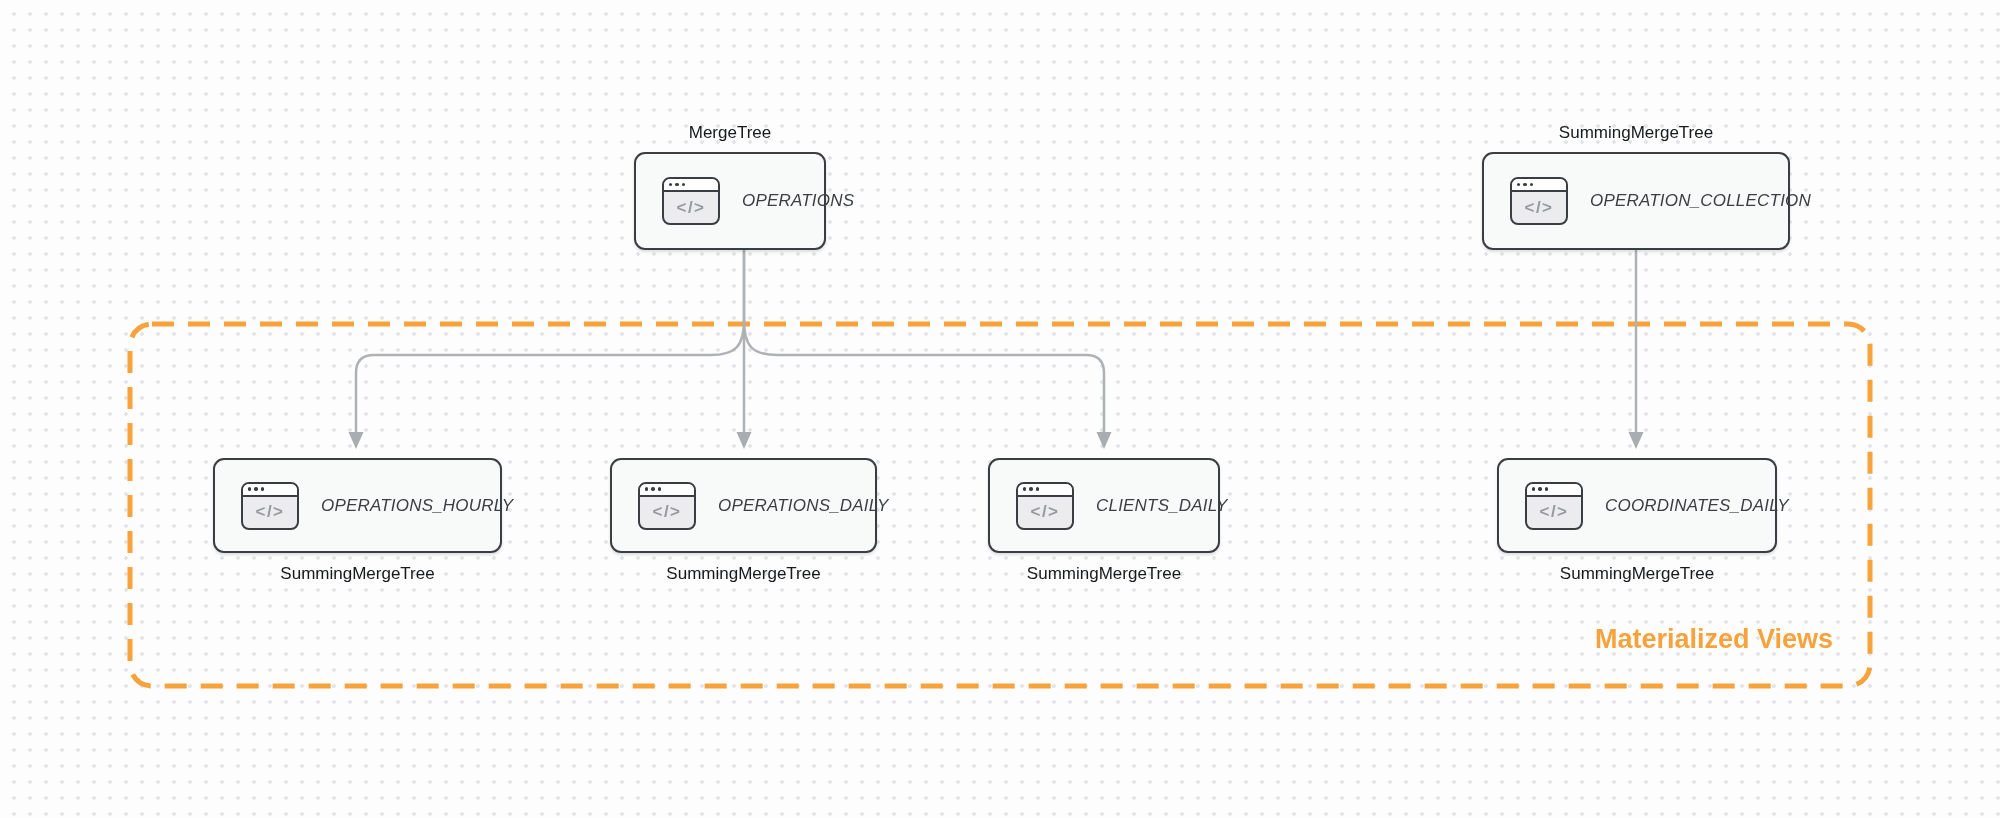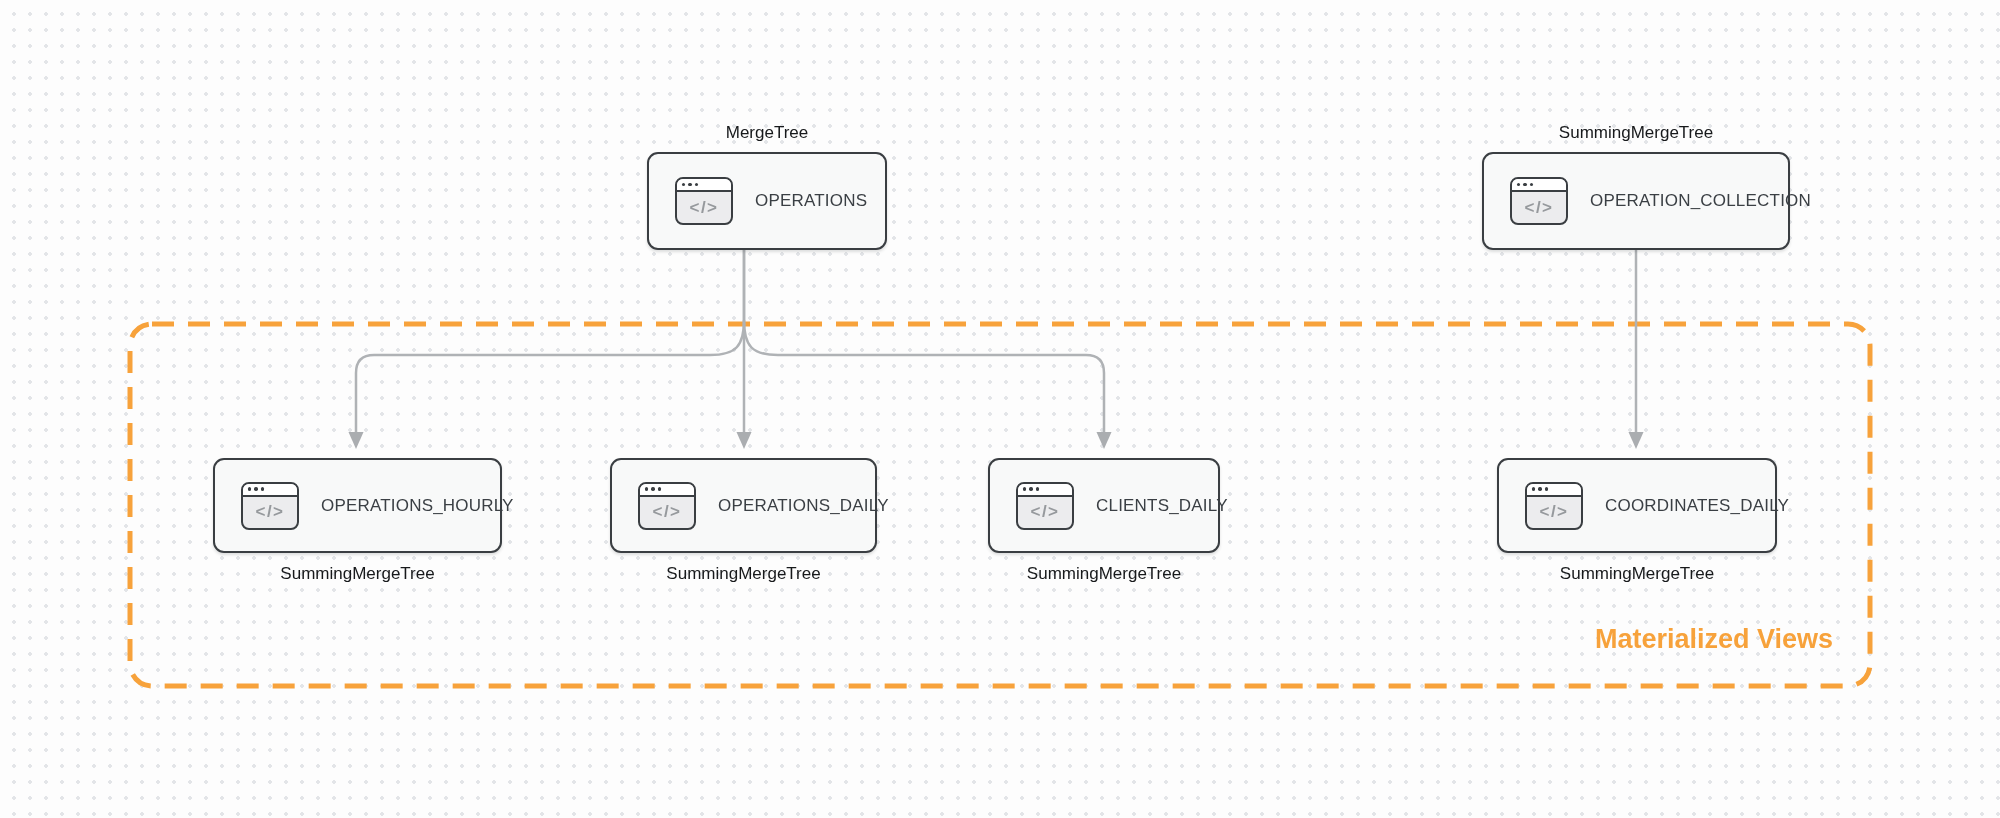--- a/index.html
+++ b/index.html
@@ -22,21 +22,21 @@
     border-radius:11px;
     box-shadow:0 2px 3px rgba(55,60,64,0.16);
   }
   .engine-label{
     position:absolute;left:50%;transform:translateX(-50%);
     white-space:nowrap;font-size:17px;color:#17191b;z-index:2;
   }
   .engine-label.above{bottom:calc(100% + 9px);}
   .engine-label.below{top:calc(100% + 11px);}
   .node-title{
-    font-size:17px;color:#3a3f44;
+    font-size:17px;font-style:italic;color:#3a3f44;
     letter-spacing:0.2px;white-space:nowrap;
   }
   .browser-icon{
     flex:0 0 auto;width:58px;height:48px;box-sizing:border-box;
     border:2.5px solid #3a3e42;border-radius:8px;
     background:#ececee;overflow:hidden;display:flex;flex-direction:column;
   }
   .browser-bar{
     flex:0 0 auto;height:11px;background:#ffffff;
     border-bottom:2px solid #3a3e42;
@@ -64,21 +64,21 @@
     <path d="M1636 250 L1636 432"></path>
   </g>
   <g fill="#aaadb0" stroke="none">
     <polygon points="348.5,432 363.5,432 356,449"></polygon>
     <polygon points="736.5,432 751.5,432 744,449"></polygon>
     <polygon points="1096.5,432 1111.5,432 1104,449"></polygon>
     <polygon points="1628.5,432 1643.5,432 1636,449"></polygon>
   </g>
 </svg>
 
-<div class="node" style="left:647px;top:152px;width:240px;height:98px">
+<div class="node" style="left:634px;top:152px;width:192px;height:98px">
   <div class="engine-label above">MergeTree</div>
   <div class="node-box">
     <span class="browser-icon">
       <span class="browser-bar">
           <i class="browser-dot"></i>
           <i class="browser-dot"></i>
           <i class="browser-dot"></i>
         </span>
       <span class="browser-body">&lt;/&gt;</span>
     </span>

